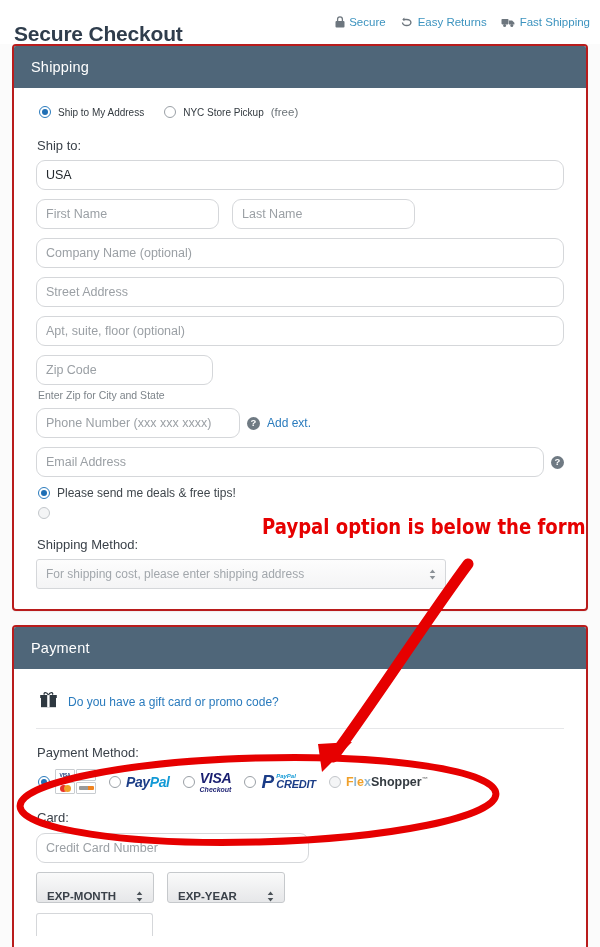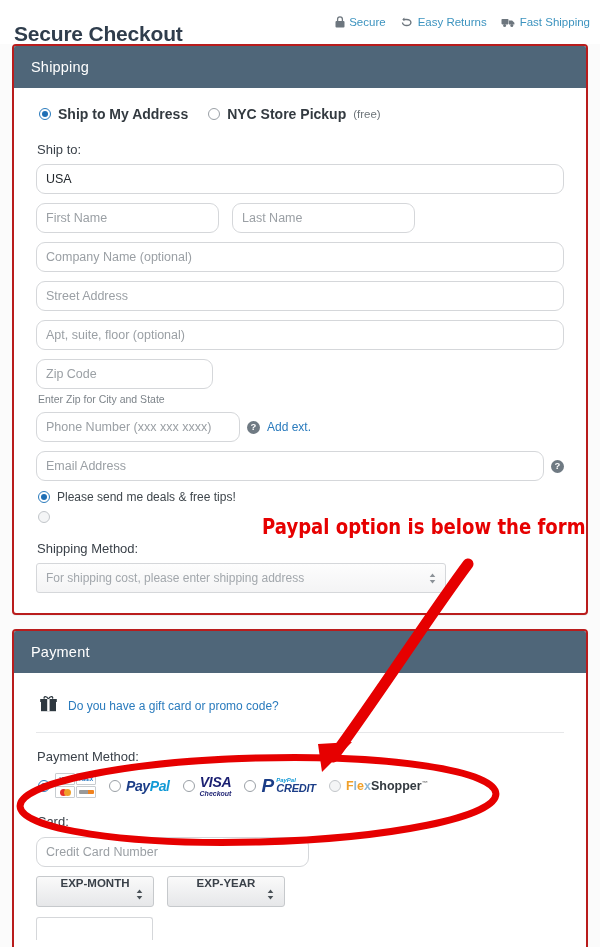--- a/index.html
+++ b/index.html
@@ -118,22 +118,22 @@
     width: 6px; height: 6px;
     margin: -3px 0 0 -3px;
     border-radius: 50%;
     background: #1f6fb5;
   }
   .radio.dim {
     border-color: #c2c6ca;
     background: #f4f5f6;
   }
   .radio-label-strong {
-    font-size: 14px;
-    font-weight: bold;
+    font-size: 10px;
+    font-weight: normal;
     color: #333a40;
   }
   .radio-label-note {
     font-size: 11.5px;
     color: #6d7479;
     font-weight: normal;
   }
 
   
   .field-label {
@@ -362,27 +362,26 @@
     gap: 13px;
     margin-top: 5px;
   }
   .btn-select {
     width: 118px;
     height: 31px;
     border: 1px solid #c6c9cc;
     border-radius: 3px;
     background: linear-gradient(#fafafa, #e6e7e9);
     display: flex;
-    align-items: center;
+    align-items: flex-end;
     padding: 0 10px;
     box-sizing: border-box;
     font-size: 11.5px;
     font-weight: bold;
     color: #3a4149;
-    flex-direction: column;
   }
   .btn-select .caret {
     margin-left: auto;
     font-size: 9px;
     color: #4a5157;
     line-height: 1;
     display: flex;
     flex-direction: column;
     gap: 1px;
   }

